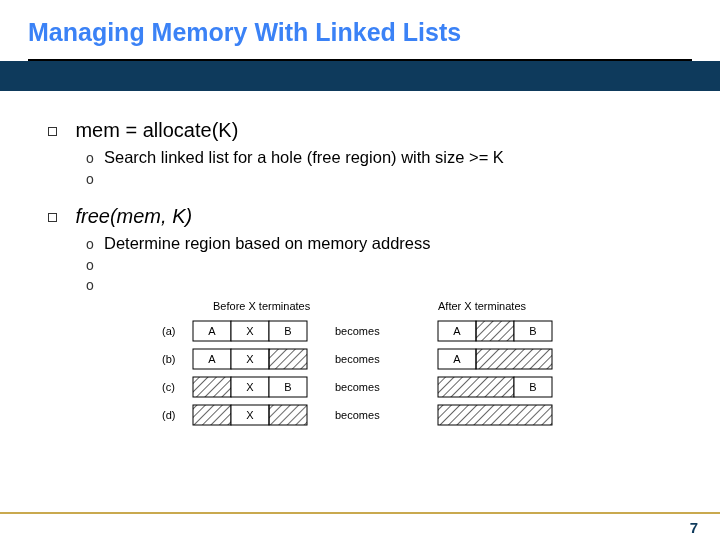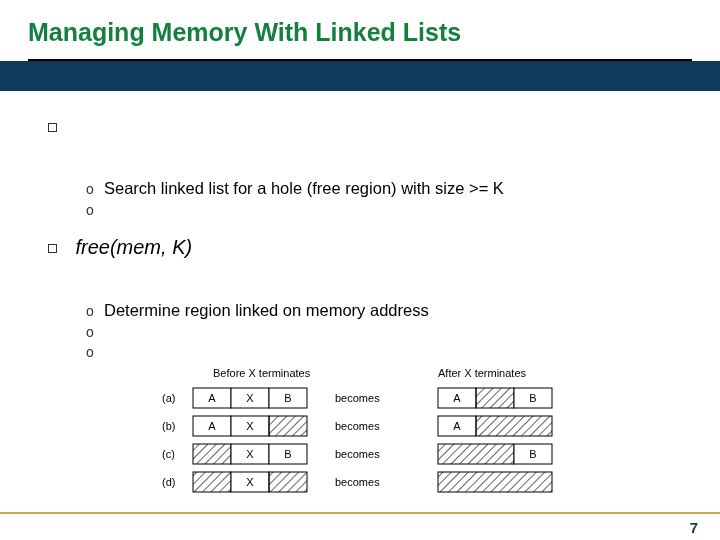--- a/index.html
+++ b/index.html
@@ -10,21 +10,21 @@
     background: #fff;
     position: relative;
     overflow: hidden;
   }
   .title-area {
     padding: 18px 28px 8px 28px;
   }
   .title-area h1 {
     font-size: 25px;
     font-weight: bold;
-    color: #15803d;
+    color: #3b82f6;
   }
   .title-underline {
     height: 2px;
     background: #000;
     margin: 4px 28px 0 28px;
   }
   .blue-bar {
     height: 30px;
     background: #0e3a5c;
     margin-top: 0;
@@ -57,21 +57,20 @@
   }
   .sub-marker {
     font-size: 14px;
     color: #333;
     width: 18px;
     flex: 0 0 18px;
   }
   .sub-text {
     font-size: 16.5px;
     color: #000;
-    margin-top: 36px;
   }
   .diagram-wrap {
     margin: 6px 0 0 110px;
   }
   .footer-line {
     position: absolute;
     left: 0;
     right: 0;
     bottom: 26px;
     height: 2px;
@@ -92,39 +91,40 @@
 <div class="title-area">
   <h1>Managing Memory With Linked Lists</h1>
 </div>
 <div class="title-underline"></div>
 <div class="blue-bar"></div>
 
 <div class="content">
 
   <div class="lvl1">
     <span class="bullet-sq"></span>
+    <span class="lvl1-text">mem = allocate(K)</span>
   </div>
   <div class="sub">
     <div class="sub-row">
       <span class="sub-marker">o</span>
       <span class="sub-text">Search linked list for a hole (free region) with size &gt;= K</span>
     </div>
     <div class="sub-row">
       <span class="sub-marker">o</span>
     </div>
   </div>
 
   <div class="lvl1" style="margin-top:18px;font-style:italic;">
     <span class="bullet-sq"></span>
     <span class="lvl1-text">free(mem, K)</span>
   </div>
   <div class="sub">
     <div class="sub-row">
       <span class="sub-marker">o</span>
-      <span class="sub-text">Determine region linked on memory address</span>
+      <span class="sub-text">Determine region based on memory address</span>
     </div>
     <div class="sub-row">
       <span class="sub-marker">o</span>
     </div>
     <div class="sub-row">
       <span class="sub-marker">o</span>
     </div>
   </div>
 
   <div class="diagram-wrap">

